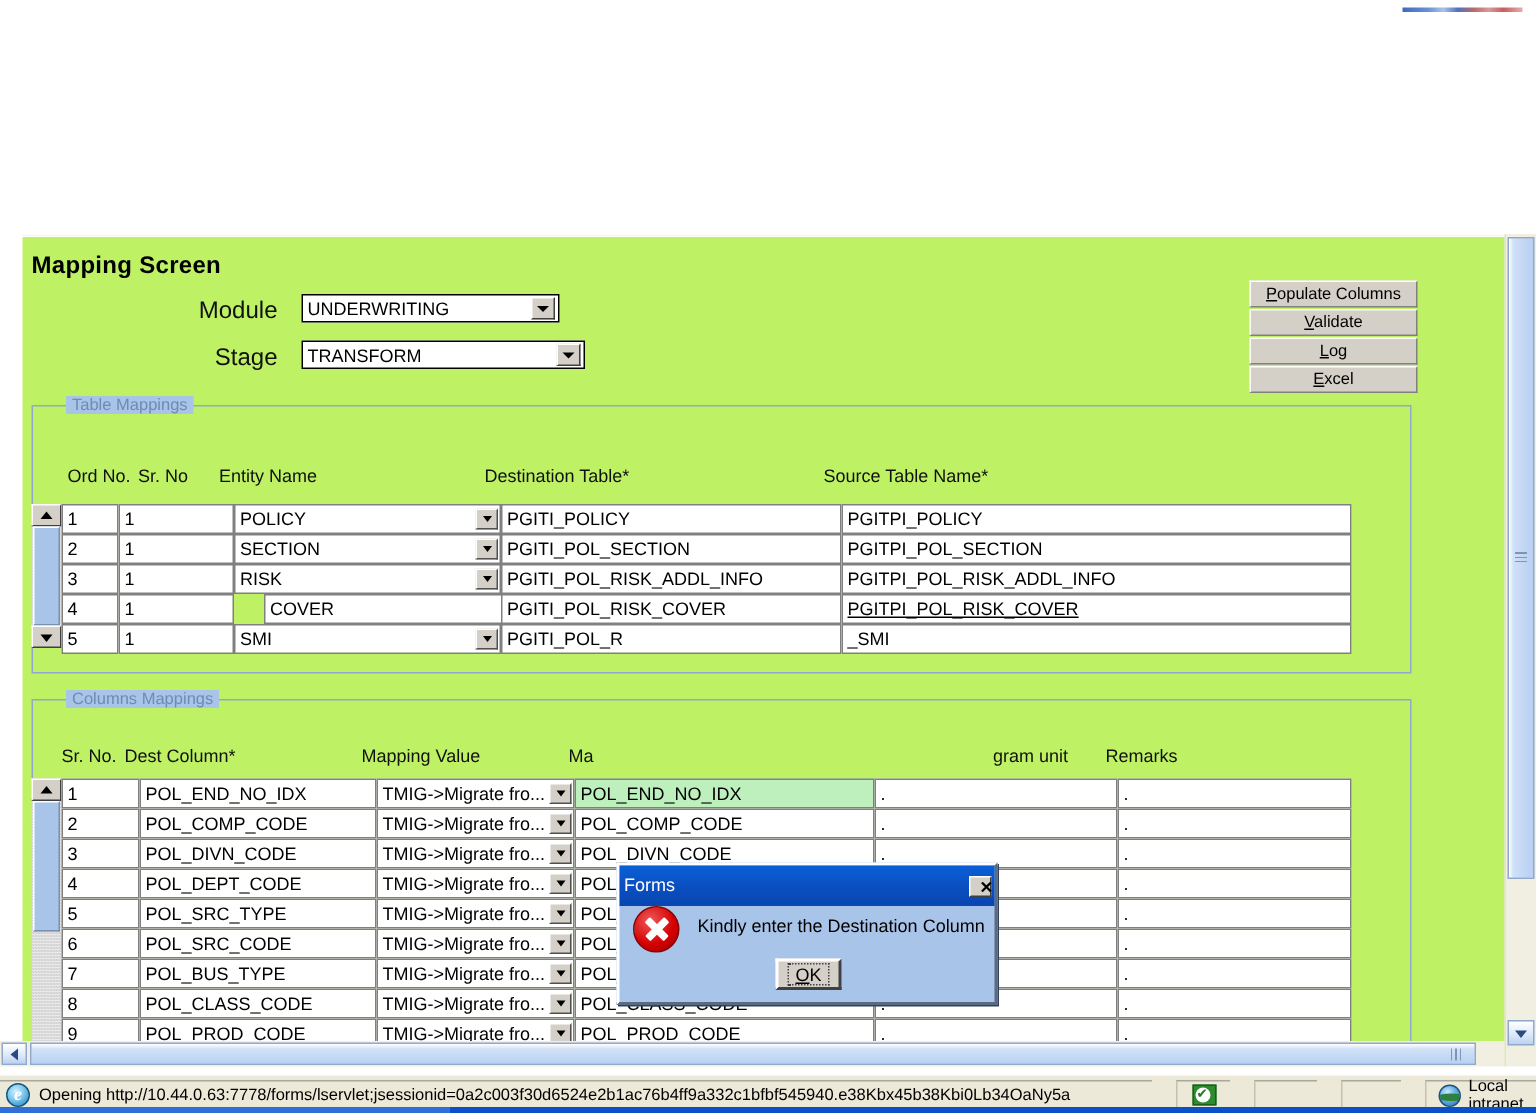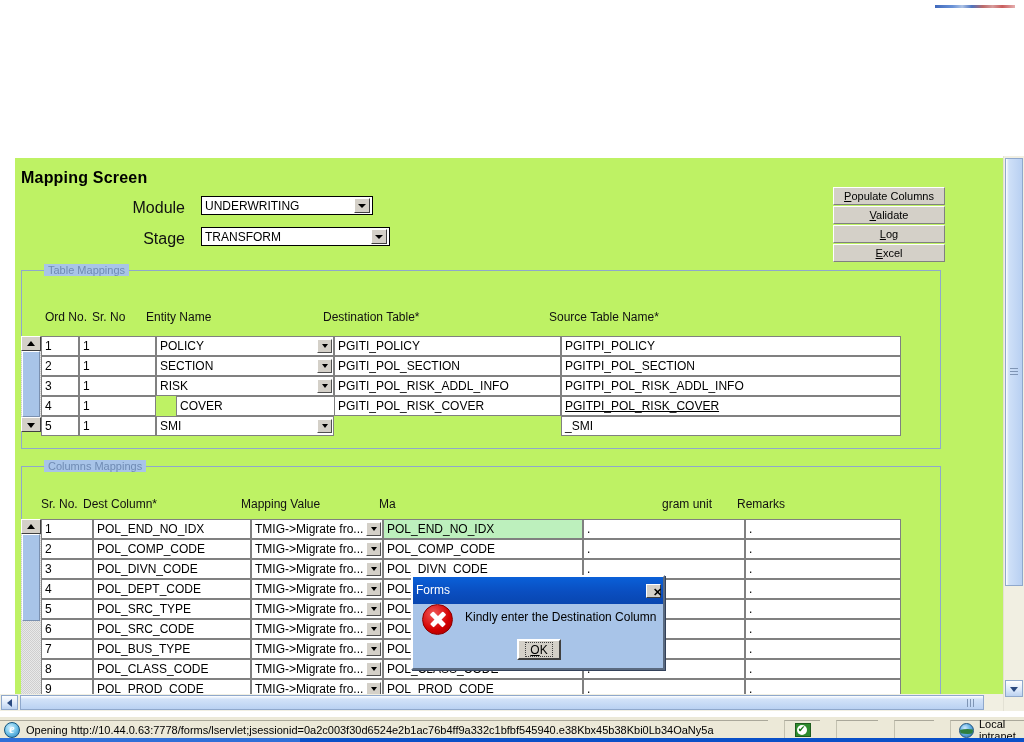--- a/index.html
+++ b/index.html
@@ -425,20 +425,21 @@
             <div class="cell" style="left: 293px; width: 227px;">PGITI_POL_RISK_COVER</div>
             <div class="cell" style="left: 520px; width: 340px; text-decoration: underline;">PGITPI_POL_RISK_COVER</div>
           </div>
           <div class="grow" style="top: 80px;">
             <div class="cell" style="left: 0px; width: 38px;">5</div>
             <div class="cell" style="left: 38px; width: 77px;">1</div>
             <div class="cell combocell" style="left: 115px; width: 178px;">
               <span class="ctext">SMI</span>
               <span class="cbtn"></span>
             </div>
+            <div class="cell" style="left: 293px; width: 227px;">PGITI_POL_R</div>
             <div class="cell" style="left: 520px; width: 340px;">_SMI</div>
           </div>
         </div>
 
       <div class="groupbox gb-cols">
         <span class="group-legend">Columns Mappings</span>
       </div>
 
       <div class="ghead" style="left:26px; top:339px;">Sr. No.</div>
       <div class="ghead" style="left:68px; top:339px;">Dest Column*</div>

